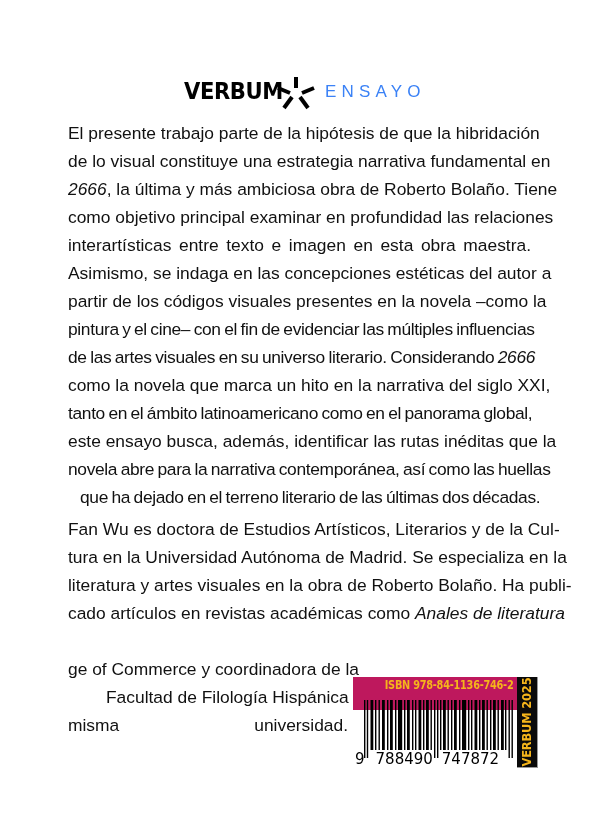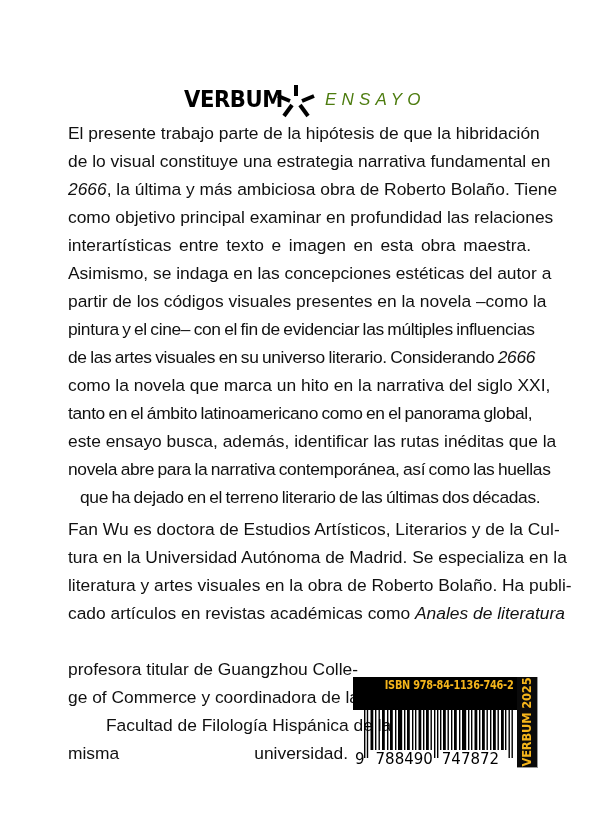--- a/index.html
+++ b/index.html
@@ -10,21 +10,21 @@
     body {
       width: 600px;
       height: 836px;
       position: relative;
       overflow: hidden;
       font-family: "Liberation Sans", sans-serif;
       color: #111111;
     }
     .logo {
       position: absolute;
-      top: 84px;
+      top: 76px;
       left: 0;
       width: 532px;
       height: 32px;
     }
     .logo-verbum {
       position: absolute;
       left: 184px;
       top: 2px;
       font-family: "DejaVu Sans", sans-serif;
       font-weight: bold;
@@ -42,23 +42,22 @@
       width: 40px;
       height: 34px;
     }
     .logo-ensayo {
       position: absolute;
       left: 325px;
       top: 5px;
       font-family: "Liberation Sans", sans-serif;
       font-size: 17px;
       letter-spacing: 5.2px;
-      color: #4d7c0f;
+      color: #3b82f6;
       line-height: 22px;
-      font-style: italic;
     }
     .text-block {
       position: absolute;
       left: 68px;
       width: 463px;
       font-size: 17.4px;
       line-height: 28px;
       text-align: justify;
       hyphens: manual;
     }
@@ -93,21 +92,21 @@
       top: 677px;
       width: 185px;
       height: 91px;
     }
     .isbn-bar {
       position: absolute;
       left: 0;
       top: 0;
       width: 164px;
       height: 33px;
-      background: #000000;
+      background: #be185d;
       color: #f5b51b;
       font-family: "DejaVu Sans", sans-serif;
       font-weight: bold;
       font-size: 11.5px;
       line-height: 17px;
       text-align: right;
       padding-right: 4px;
       box-sizing: border-box;
       letter-spacing: -0.3px;
       transform-origin: right center;
@@ -194,21 +193,20 @@
 </div>
 
 <div class="text-block para2-top">
   <span class="line"><b>Fan Wu</b><span> es doctora de Estudios Artísticos, Literarios y de la Cul-</span></span>
   <span class="line">tura en la Universidad Autónoma de Madrid. Se especializa en la</span>
   <span class="line">literatura y artes visuales en la obra de Roberto Bolaño. Ha publi-</span>
   <span class="line"><span>cado artículos en revistas académicas como </span><i>Anales de literatura</i></span>
 </div>
 
 <div class="para2-bottom">
-  <span class="line" style="text-align-last:justify;">profesora titular de Guangzhou Colle-</span>
   <span class="line" style="text-align-last:justify;">ge of Commerce y coordinadora de la</span>
   <span class="line" style="text-align-last:justify;margin-left:38px;">Facultad de Filología Hispánica de la</span>
   <span class="line">misma universidad.</span>
 </div>
 
 <div class="barcode-block">
   <div class="isbn-bar">
     <span>ISBN 978-84-1136-746-2</span>
   </div>
   <div class="vertical-strip">

